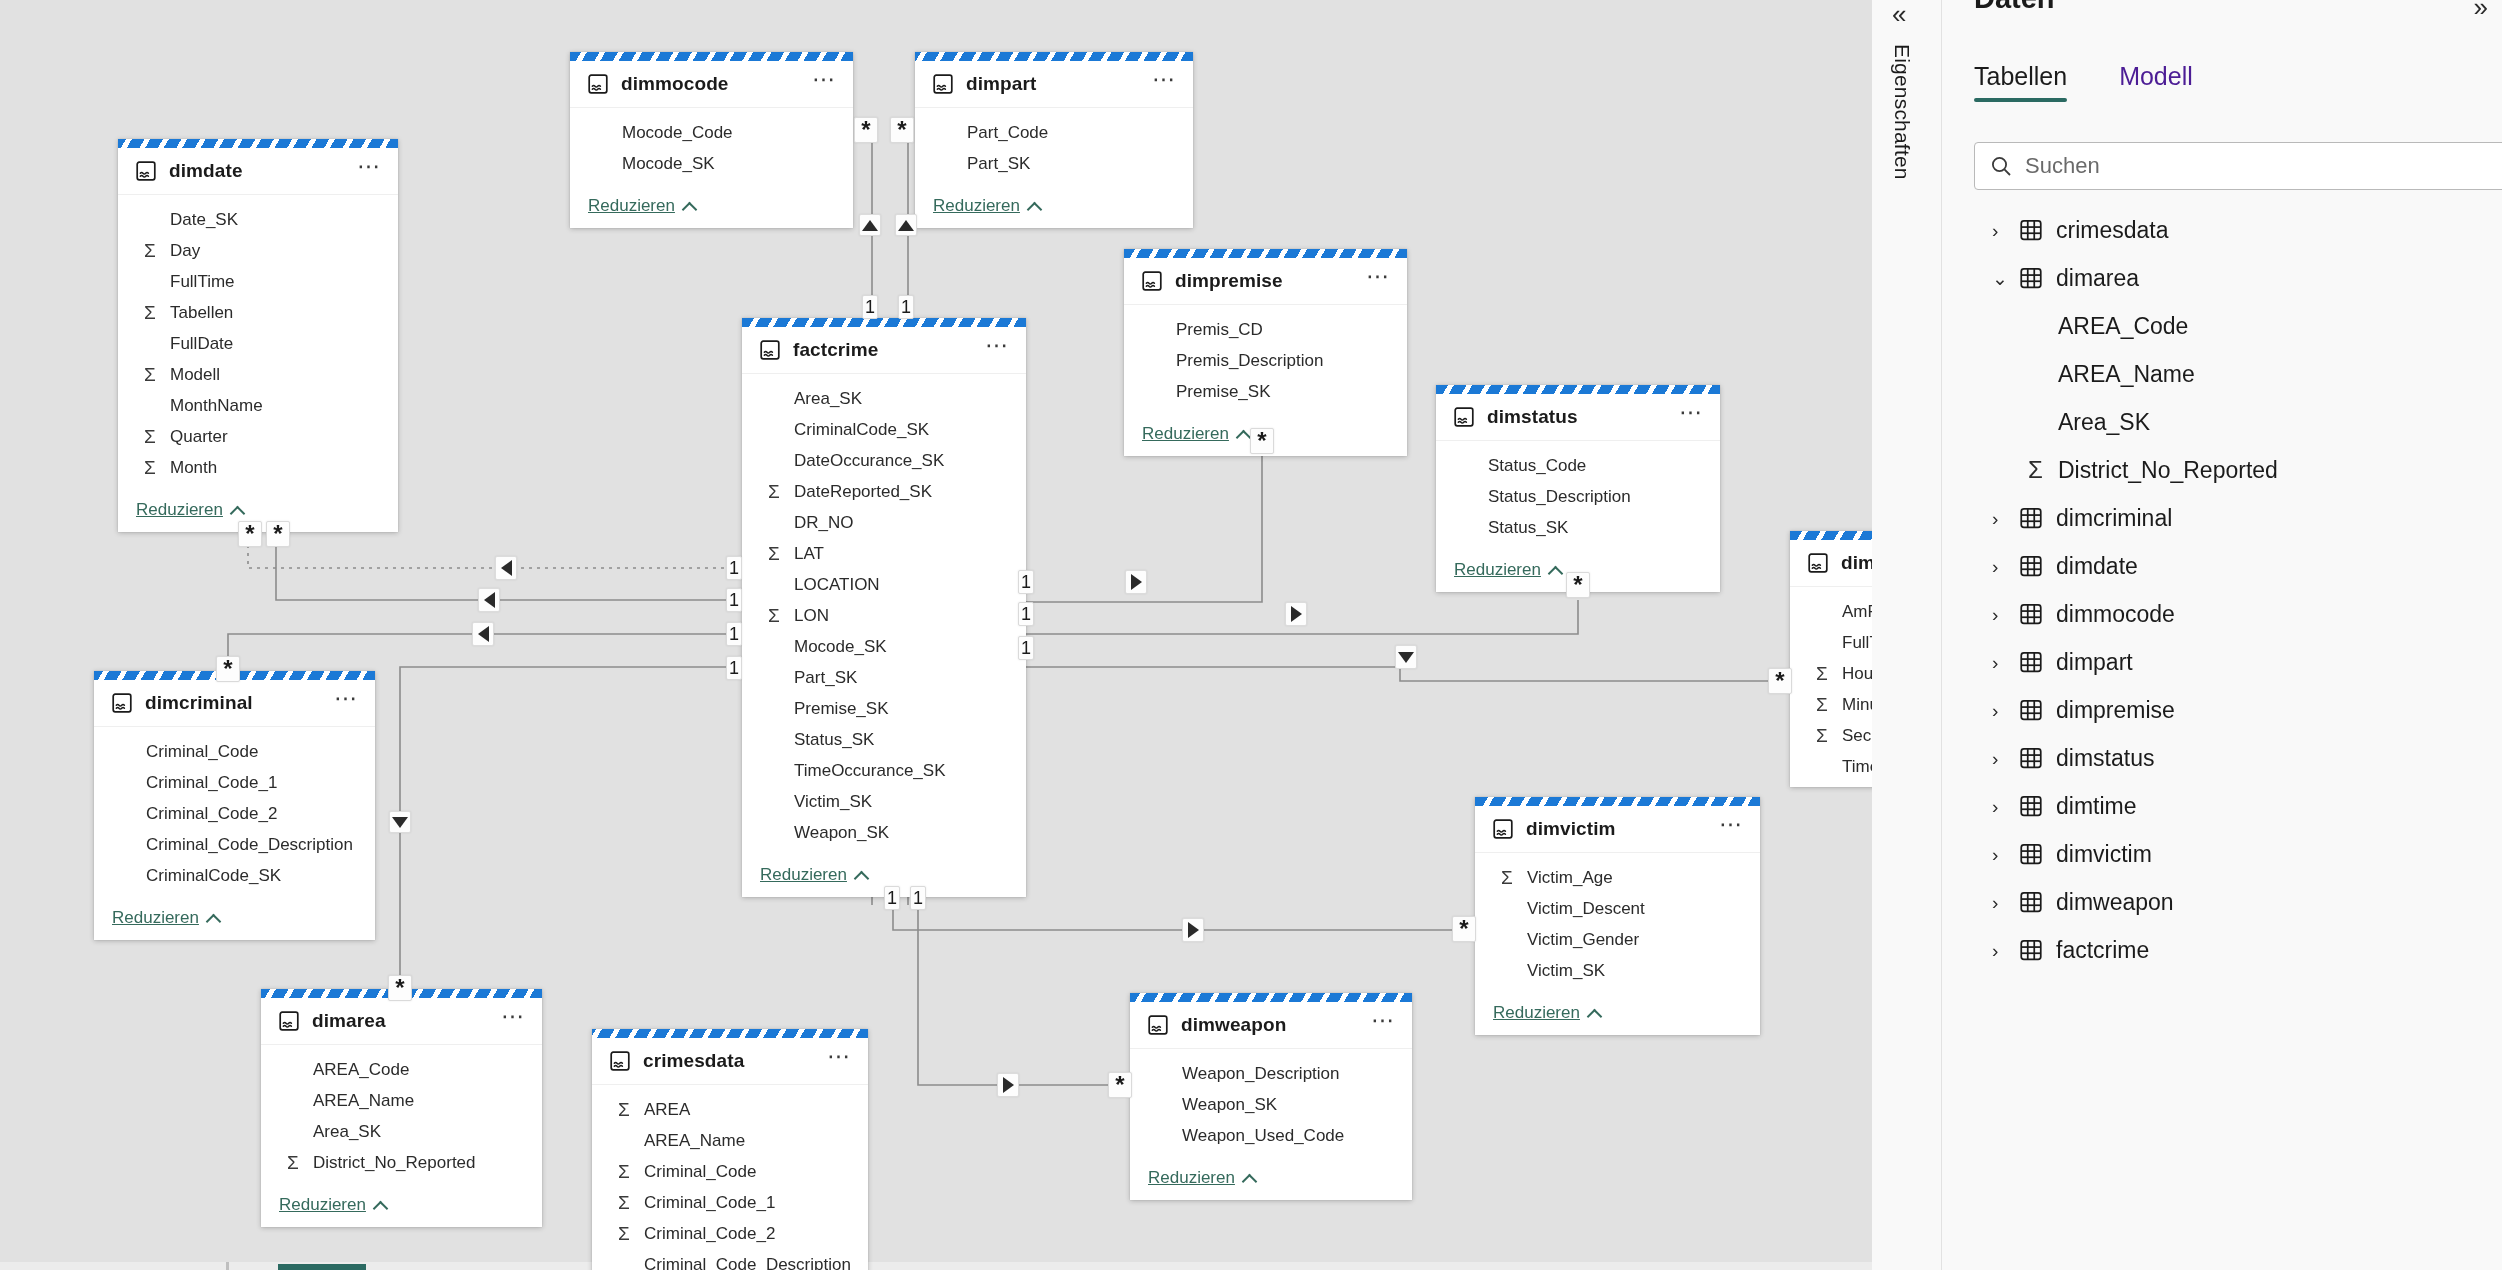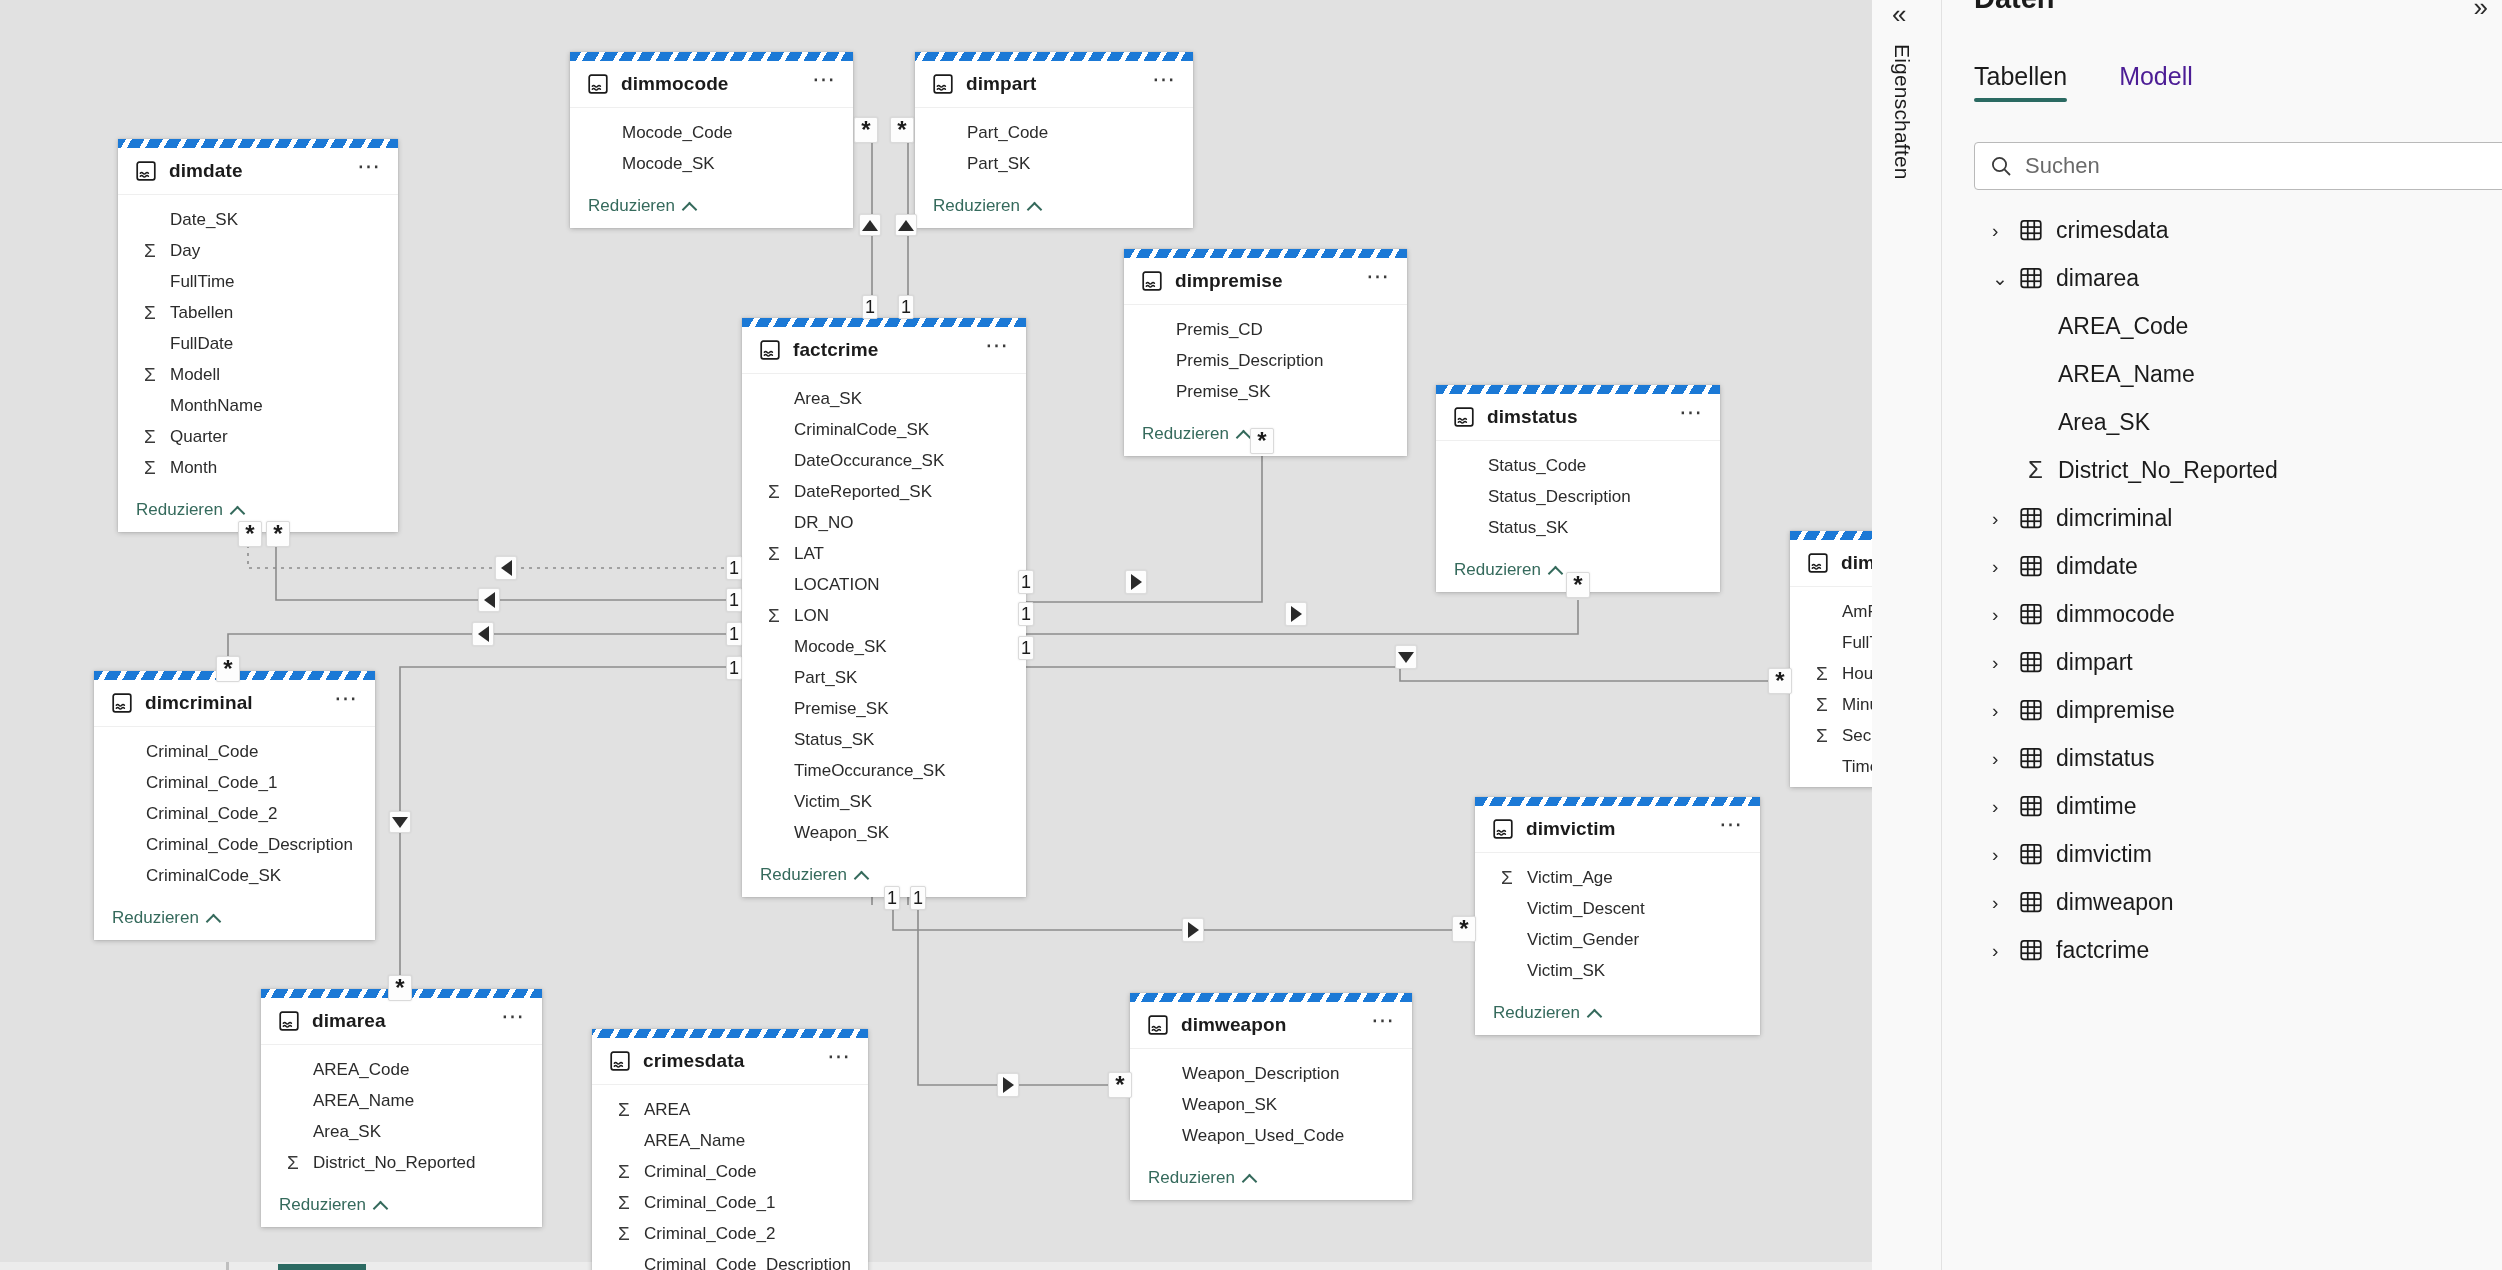--- a/index.html
+++ b/index.html
@@ -103,21 +103,21 @@
     white-space:nowrap;
   }
   .fld .sigma{
     width:22px; flex:0 0 22px; font-size:19px; color:#3a3a3a;
     text-align:left; line-height:1;
   }
   .fld .fname{ padding-left:4px; }
   .fld.nosig .fname{ padding-left:26px; }
   .tbl-foot{
     height:44px; display:flex; align-items:center;
-    padding-left:18px; font-size:17px; color:#356a5c; cursor:pointer;
+    padding-left:18px; font-size:17px; color:#356a5c; cursor:pointer;text-decoration:underline;
   }
   .chev-up{
     display:inline-block; margin-left:9px;
     width:11px;height:11px; border-left:2px solid #356a5c; border-top:2px solid #356a5c;
     transform:rotate(45deg); position:relative; top:3px;
   }
 
   
   #rightpane{
     position:absolute; left:1872px; top:0; width:630px; height:1270px;

